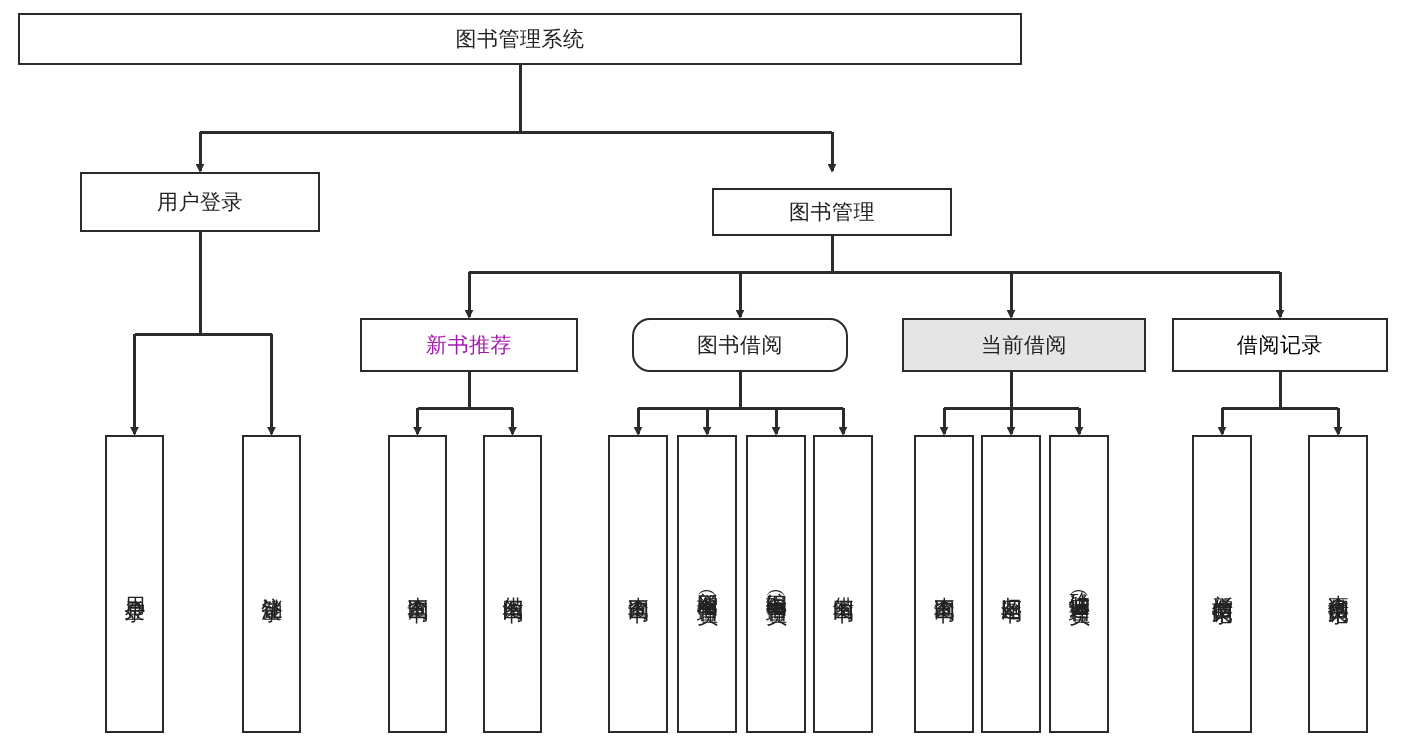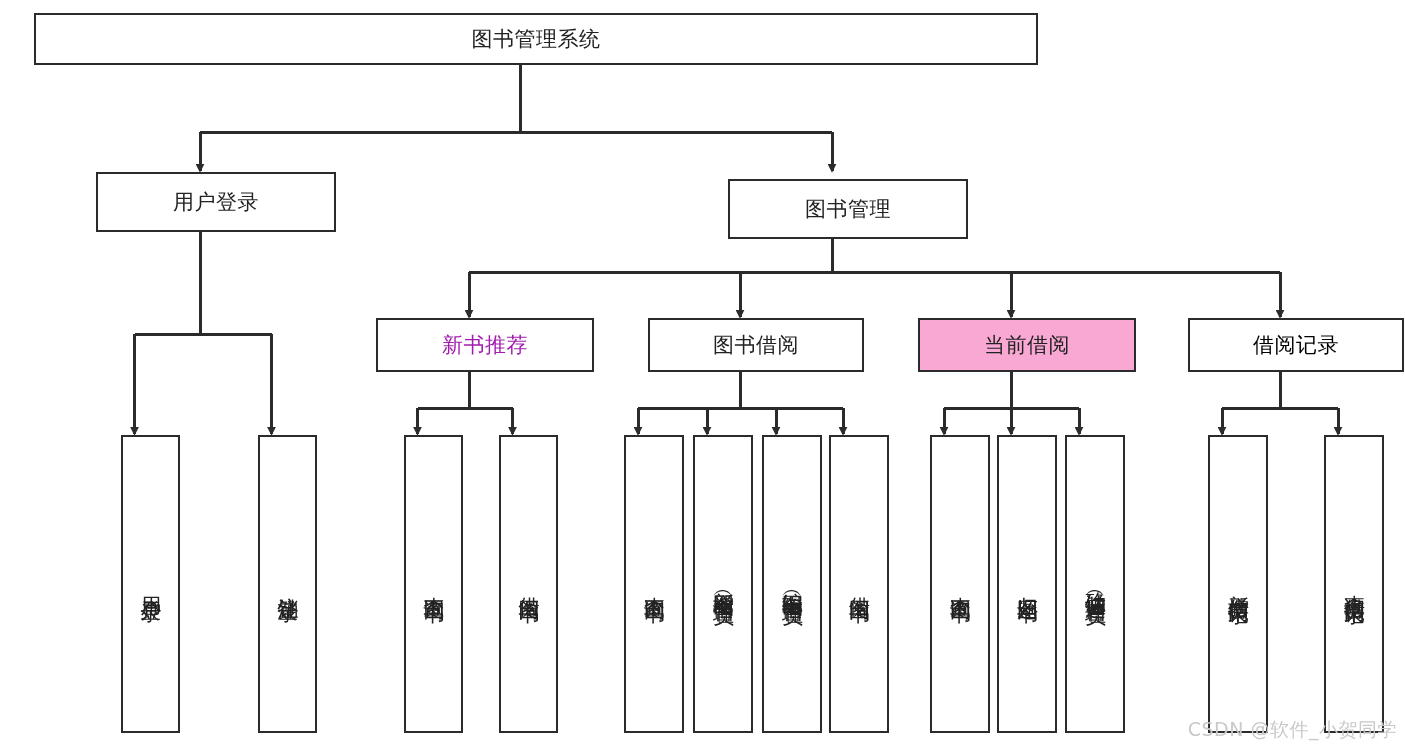--- a/index.html
+++ b/index.html
@@ -23,21 +23,20 @@
   }
   .node {
     position: absolute;
     box-sizing: border-box;
     background: #ffffff;
     border: 2px solid #2b2b2b;
     display: flex;
     align-items: center;
     justify-content: center;
     overflow: hidden;
-    margin-left: 16px;
   }
   .node-label {
     color: #222222;
     font-size: 21px;
     line-height: 1.18;
     letter-spacing: 0.5px;
     white-space: nowrap;
     text-align: center;
   }
   .node.vertical .node-label {
@@ -112,30 +111,30 @@
         <line x1="1338" y1="408" x2="1338" y2="434" stroke="#2b2b2b" stroke-width="3" shape-rendering="crispEdges" marker-end="url(#arrow-head)"></line>
       </g>
   </svg>
   <div id="nodes-layer">
       <div class="node" style="left: 18px; top: 13px; width: 1004px; height: 52px; border-color: rgb(43, 43, 43); background: rgb(255, 255, 255);">
         <span class="node-label" style="color: rgb(34, 34, 34);">图书管理系统</span>
       </div>
       <div class="node" style="left: 80px; top: 172px; width: 240px; height: 60px; border-color: rgb(43, 43, 43); background: rgb(255, 255, 255);">
         <span class="node-label" style="color: rgb(34, 34, 34);">用户登录</span>
       </div>
-      <div class="node" style="left: 712px; top: 179px; width: 240px; height: 60px; border-color: rgb(43, 43, 43); background: rgb(255, 255, 255);">
+      <div class="node" style="left: 712px; top: 188px; width: 240px; height: 48px; border-color: rgb(43, 43, 43); background: rgb(255, 255, 255);">
         <span class="node-label" style="color: rgb(34, 34, 34);">图书管理</span>
       </div>
       <div class="node" style="left: 360px; top: 318px; width: 218px; height: 54px; border-color: rgb(43, 43, 43); background: rgb(255, 255, 255);">
         <span class="node-label" style="color: #a21caf;">新书推荐</span>
       </div>
-      <div class="node" style="left: 632px; top: 318px; width: 216px; height: 54px; border-color: rgb(43, 43, 43); background: rgb(255, 255, 255);">
+      <div class="node" style="left: 632px; top: 318px; width: 216px; height: 54px; border-color: rgb(43, 43, 43); background: rgb(255, 255, 255); border-radius: 18px;">
         <span class="node-label" style="color: rgb(34, 34, 34);">图书借阅</span>
       </div>
-      <div class="node" style="left: 902px; top: 318px; width: 218px; height: 54px; border-color: rgb(43, 43, 43); background: #f9a8d4;">
+      <div class="node" style="left: 902px; top: 318px; width: 244px; height: 54px; border-color: rgb(43, 43, 43); background: #e5e5e5;">
         <span class="node-label" style="color: rgb(34, 34, 34);">当前借阅</span>
       </div>
       <div class="node" style="left: 1172px; top: 318px; width: 216px; height: 54px; border-color: rgb(43, 43, 43); background: rgb(255, 255, 255);">
         <span class="node-label" style="color: #000000;">借阅记录</span>
       </div>
       <div class="node vertical" style="left: 105px; top: 435px; width: 59px; height: 298px; border-color: rgb(43, 43, 43); background: rgb(255, 255, 255);">
         <span class="node-label" style="color: rgb(34, 34, 34);">用户登录</span>
       </div>
       <div class="node vertical" style="left: 242px; top: 435px; width: 59px; height: 298px; border-color: rgb(43, 43, 43); background: rgb(255, 255, 255);">
         <span class="node-label" style="color: rgb(34, 34, 34);">注销登录</span>
@@ -167,14 +166,13 @@
       <div class="node vertical" style="left: 1049px; top: 435px; width: 60px; height: 298px; border-color: rgb(43, 43, 43); background: rgb(255, 255, 255);">
         <span class="node-label" style="color: rgb(34, 34, 34);">确认归还（管理员）</span>
       </div>
       <div class="node vertical" style="left: 1192px; top: 435px; width: 60px; height: 298px; border-color: rgb(43, 43, 43); background: rgb(255, 255, 255);">
         <span class="node-label" style="color: rgb(34, 34, 34);">新增借阅记录</span>
       </div>
       <div class="node vertical" style="left: 1308px; top: 435px; width: 60px; height: 298px; border-color: rgb(43, 43, 43); background: rgb(255, 255, 255);">
         <span class="node-label" style="color: rgb(34, 34, 34);">查询借阅记录</span>
       </div>
     </div>
-  <div id="watermark">CSDN @软件_小贺同学</div>
 </div>
 
 </body></html>

